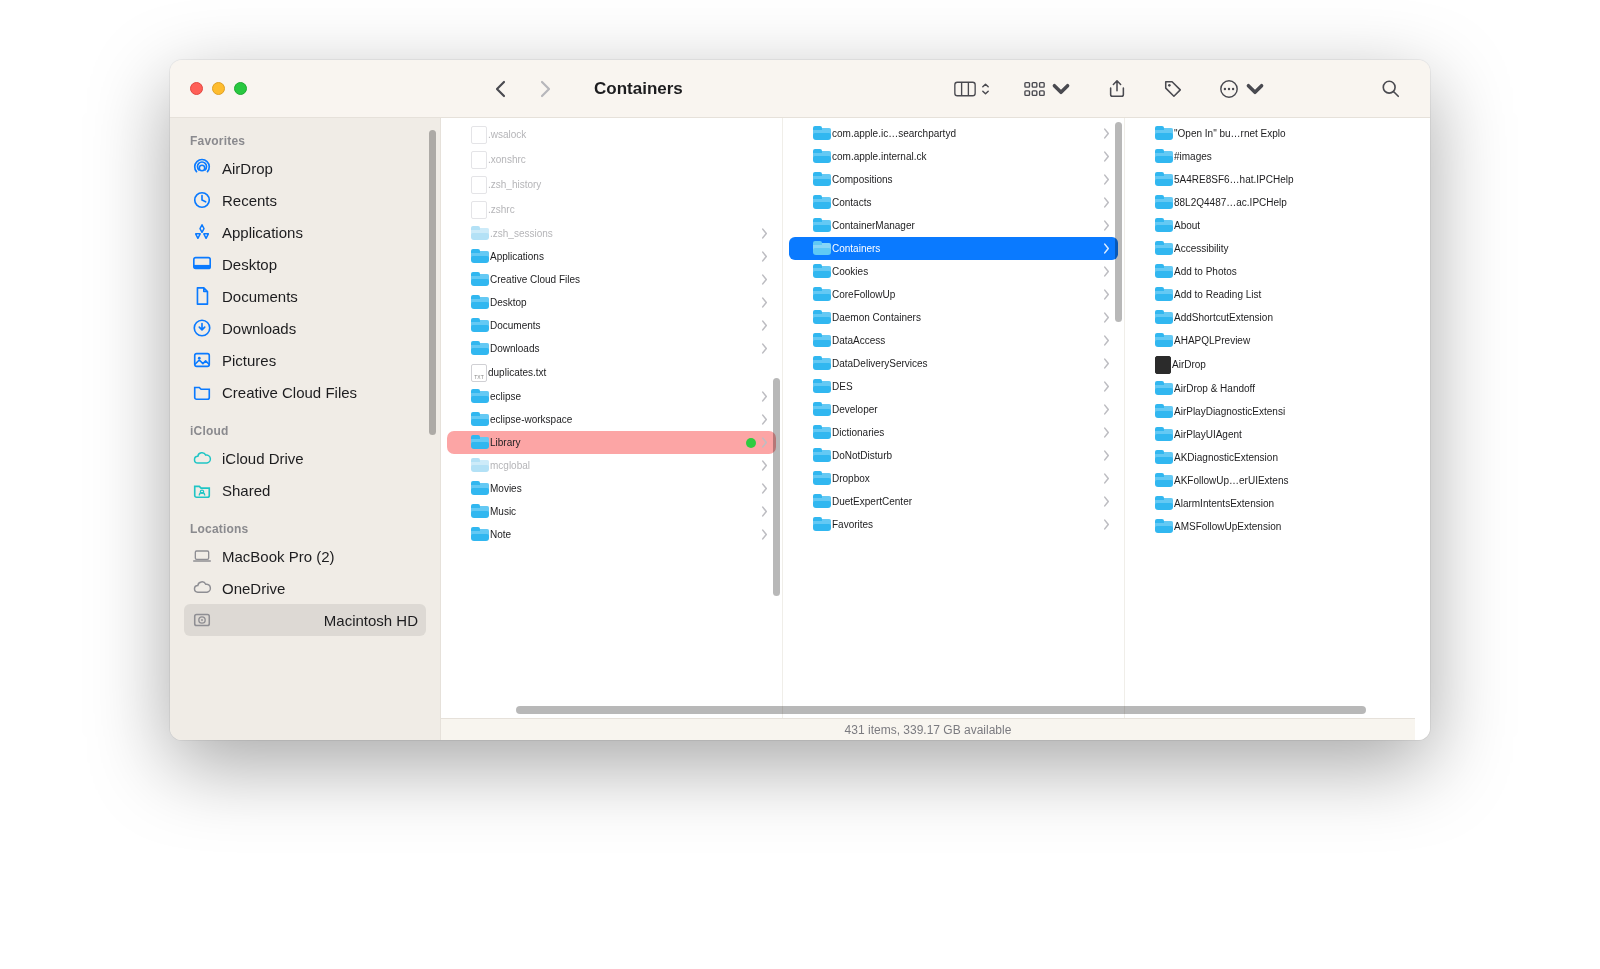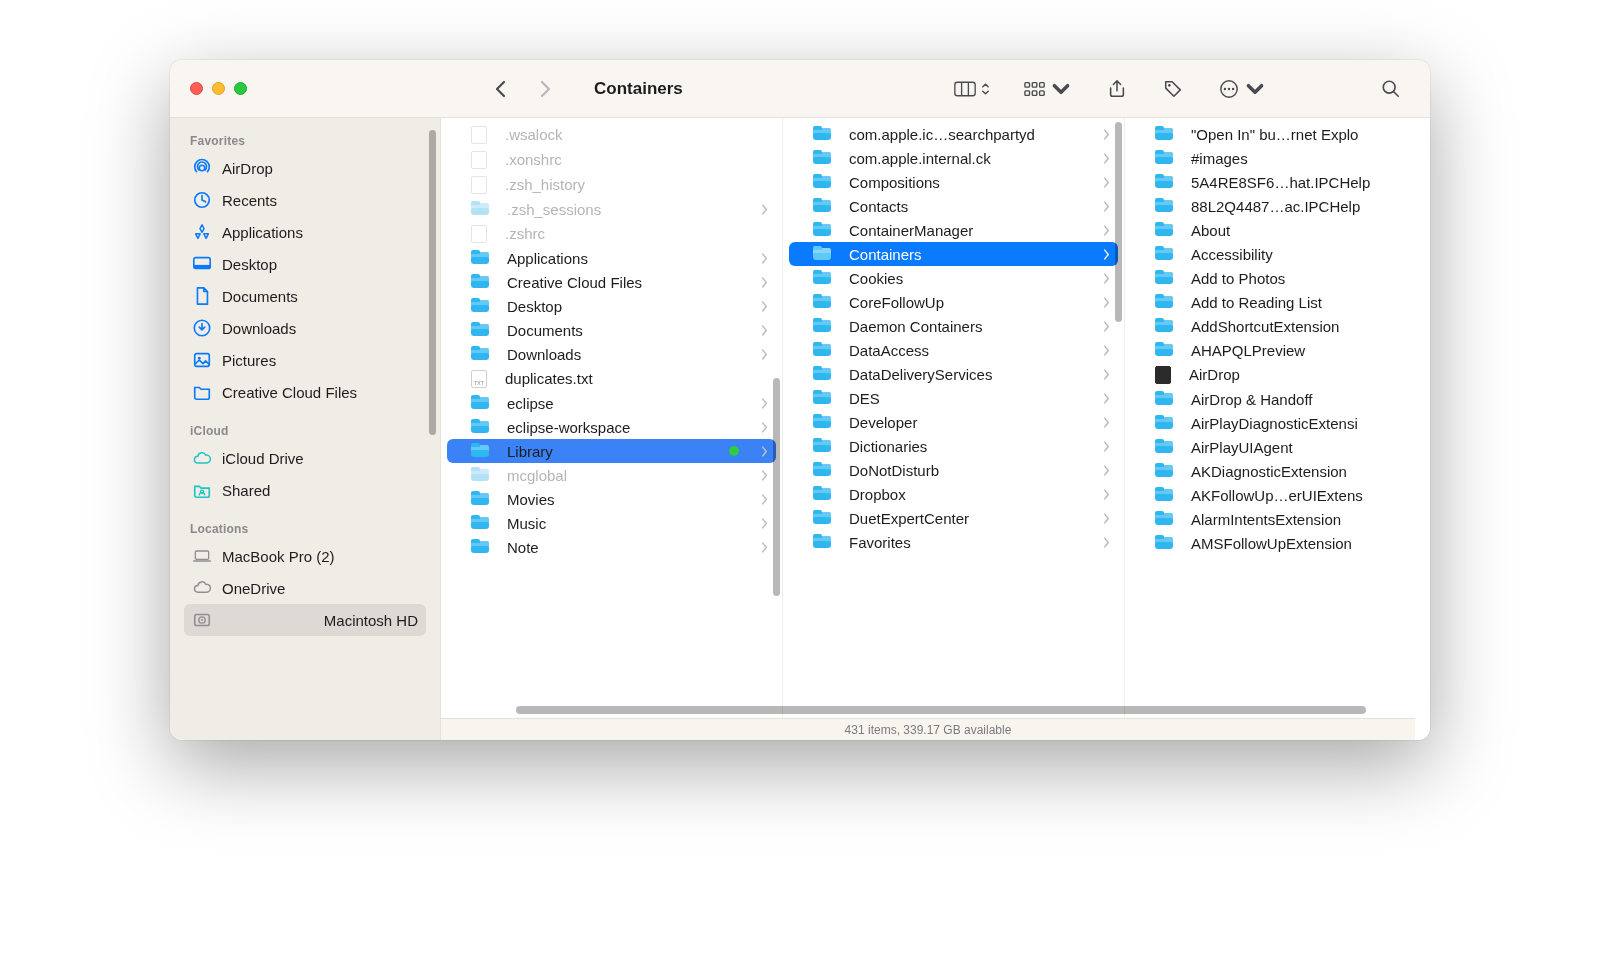--- a/index.html
+++ b/index.html
@@ -86,29 +86,29 @@
     overflow:hidden;
   }
   .column{
     width:342px;flex-shrink:0;
     overflow:hidden;border-right:1px solid #f0eee9;
     position:relative;padding-top:4px;
   }
   .column:last-child{width:310px;}
   .col-list{list-style:none;margin:0;padding:0 6px;}
   .row{
-    display:flex;align-items:center;gap:18px;
+    display:flex;align-items:center;gap:1px;
     padding:3.5px 8px 3.5px 24px;border-radius:6px;
-    font-size:15px;color:var(--fg);position:relative;
+    font-size:10px;color:var(--fg);position:relative;
     white-space:nowrap;
     justify-content:space-between;
   }
   .row.dim{color:var(--fg-light);}
   .row.selected{background:var(--sel-bg);color:var(--sel-fg);}
-  .row.open{background:#3b82f6;}
+  .row.open{background:#fca5a5;border-radius:7px;}
   .row .name{flex:1;overflow:hidden;text-overflow:ellipsis;}
   .row .chev{color:#bdbdc2;font-size:13px;display:flex;align-items:center;}
   .row.selected .chev{color:rgba(255,255,255,.85);}
   .tag-dot{width:10px;height:10px;border-radius:50%;background:#2ecc40;margin-right:4px;}
 
   
   .folder-ic{width:18px;height:16px;position:relative;flex-shrink:0;}
   .folder-ic::before{
     content:"";position:absolute;left:0;top:2px;width:18px;height:12px;
     background:var(--folder);border-radius:2px 2px 3px 3px;
@@ -380,31 +380,31 @@
             </li>
             <li class="row dim">
               <span class="file-ic dim"></span>
               <span class="name">.xonshrc</span>
             </li>
             <li class="row dim">
               <span class="file-ic dim"></span>
               <span class="name">.zsh_history</span>
             </li>
             <li class="row dim">
+              <span class="file-ic dim"></span>
+              <span class="name">.zshrc</span>
+            </li>
+            <li class="row dim">
               <span class="folder-ic dim"></span>
               <span class="name">.zsh_sessions</span>
               <span class="chev">
                 <svg viewBox="0 0 8 12" width="7" height="11">
                   <path d="M2 1 L6 6 L2 11" fill="none" stroke="currentColor" stroke-width="1.8" stroke-linecap="round" stroke-linejoin="round"></path>
                 </svg>
               </span>
-            </li>
-            <li class="row dim">
-              <span class="file-ic dim"></span>
-              <span class="name">.zshrc</span>
             </li>
             <li class="row">
               <span class="folder-ic"></span>
               <span class="name">Applications</span>
               <span class="chev">
                 <svg viewBox="0 0 8 12" width="7" height="11">
                   <path d="M2 1 L6 6 L2 11" fill="none" stroke="currentColor" stroke-width="1.8" stroke-linecap="round" stroke-linejoin="round"></path>
                 </svg>
               </span>
             </li>

